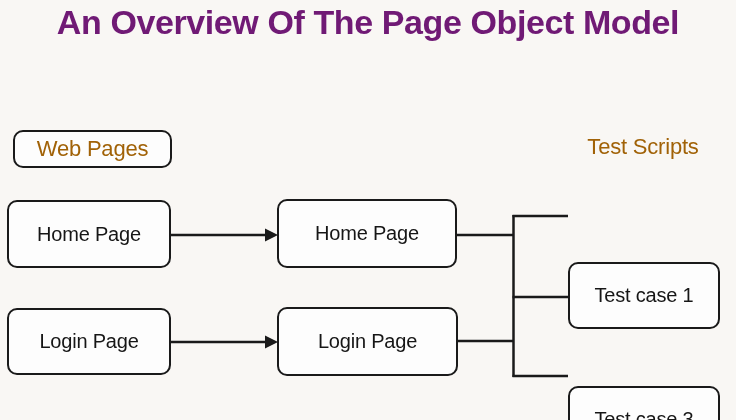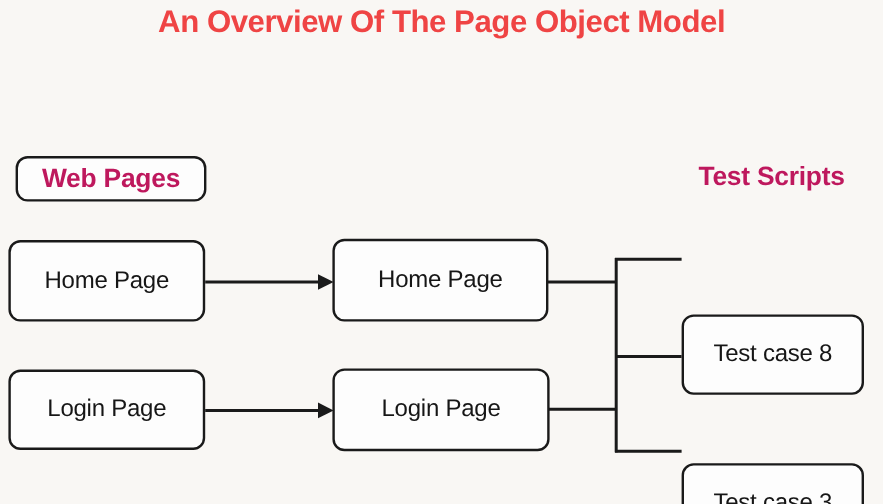--- a/index.html
+++ b/index.html
@@ -15,36 +15,36 @@
     background:var(--bg);
     overflow:hidden;
     font-family:"Liberation Sans", sans-serif;
     color:var(--text);
   }
   .title{
     position:absolute;
     left:0;top:3px;width:736px;
     margin:0;
     text-align:center;
-    font-size:26px;
+    font-size:34px;
     font-weight:bold;
     letter-spacing:-0.4px;
-    color:#ef4444;
+    color:#701a75;
   }
   .lines{
     position:absolute;left:0;top:0;
   }
   .lines line{stroke:var(--line);stroke-width:2.5;}
   .lines polygon{fill:var(--line);stroke:none;}
   .hdr{
     position:absolute;
     font-size:22px;
-    font-weight:bold;
+    font-weight:normal;
     text-align:center;
-    color:#be185d;
+    color:#a16207;
     letter-spacing:-0.2px;
   }
   .hdr-box{
     border:2px solid var(--line);
     border-radius:10px;
     background:var(--box-fill);
     display:flex;align-items:center;justify-content:center;
     box-sizing:border-box;
   }
   .node{
@@ -88,16 +88,16 @@
     <span>Web Pages</span>
   </div>
   <div class="hdr" style="left:543px;top:134px;width:200px;">Test Scripts</div>
 
   <div class="node" style="left:7px;top:200px;width:164px;height:68px;">Home Page</div>
   <div class="node" style="left:7px;top:308px;width:164px;height:67px;">Login Page</div>
 
   <div class="node" style="left:277px;top:199px;width:180px;height:69px;">Home Page</div>
   <div class="node" style="left:277px;top:307px;width:181px;height:69px;">Login Page</div>
 
-  <div class="node" style="left:568px;top:262px;width:152px;height:67px;">Test case 8</div>
+  <div class="node" style="left:568px;top:262px;width:152px;height:67px;">Test case 1</div>
   <div class="node" style="left:568px;top:342px;width:152px;height:67px;margin-top:44px;">Test case 3</div>
 
 </div>
 
 </body></html>

